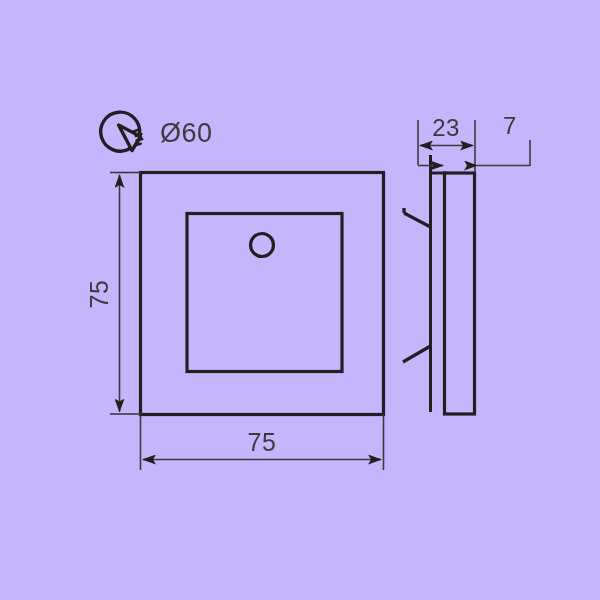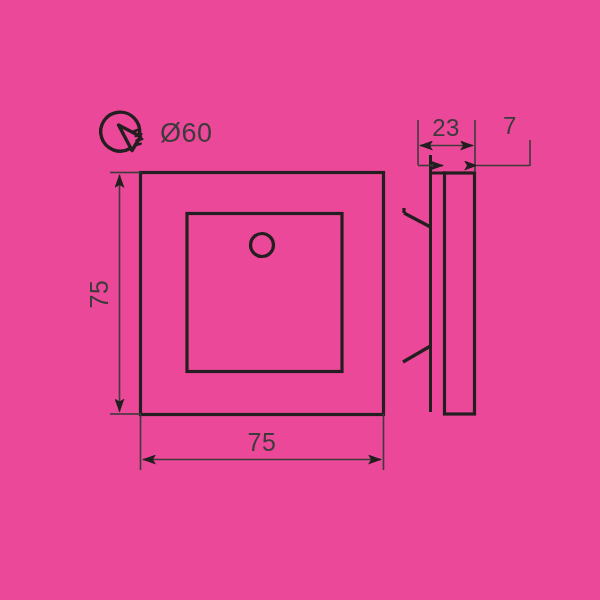--- a/index.html
+++ b/index.html
@@ -11,21 +11,21 @@
   body {
     width: 600px;
     height: 600px;
     font-family: "Liberation Sans", sans-serif;
     overflow: hidden;
   }
   #drawing-root {
     position: relative;
     width: 600px;
     height: 600px;
-    background: #ec4899;
+    background: #c4b5fd;
   }
   svg#technical-drawing {
     display: block;
     width: 600px;
     height: 600px;
   }
   .outline {
     fill: none;
     stroke: #231f20;
     stroke-width: 3.2;

